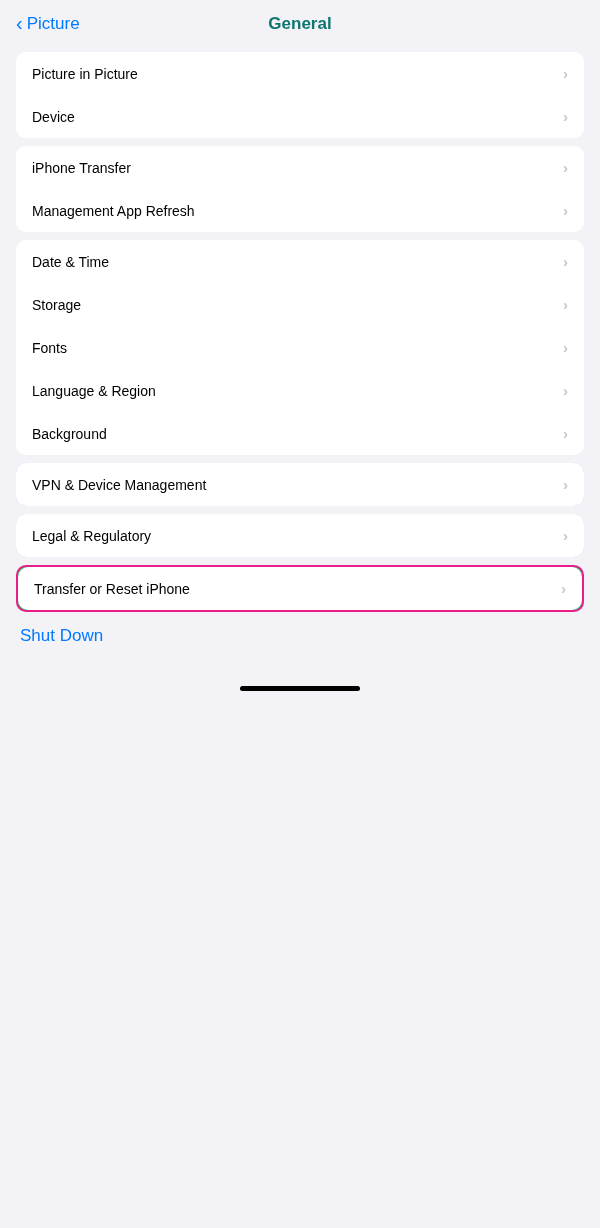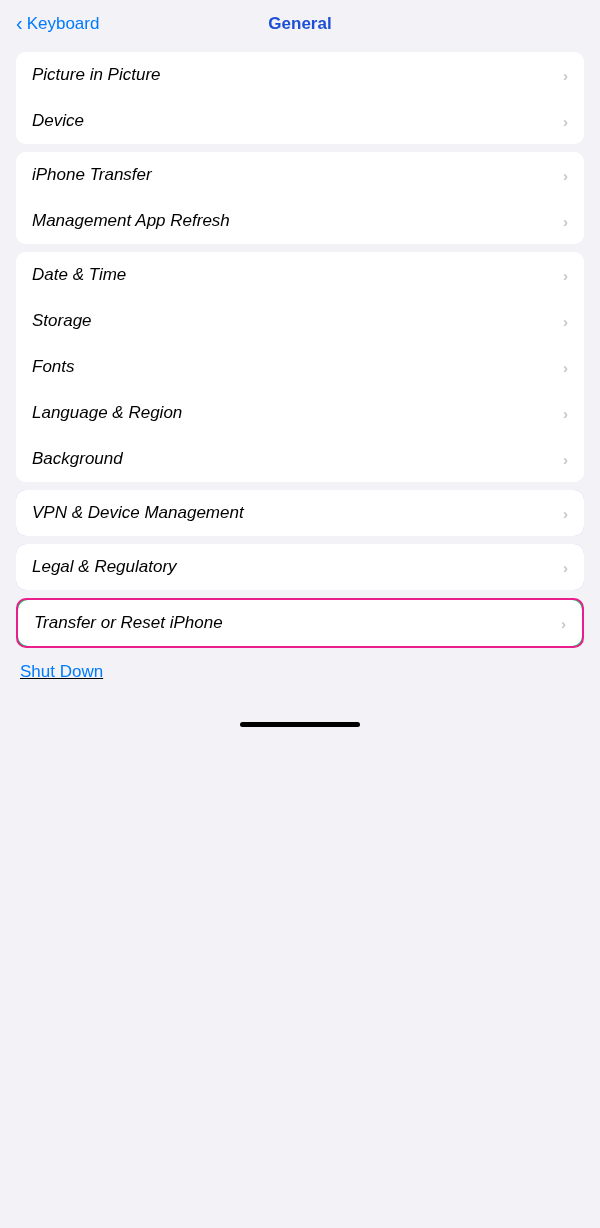--- a/index.html
+++ b/index.html
@@ -40,21 +40,21 @@
 
     .header-back-chevron {
       font-size: 20px;
       font-weight: 300;
       margin-top: -1px;
     }
 
     .header-title {
       font-size: 17px;
       font-weight: 600;
-      color: #1d4ed8;
+      color: #0f766e;
       text-align: right;
     }
 
     
     .section {
       margin: 8px 16px 0 16px;
       background-color: #fff;
       border-radius: 10px;
       overflow: hidden;
     }
@@ -73,23 +73,22 @@
       content: '';
       position: absolute;
       bottom: 0;
       left: 16px;
       right: 0;
       height: 0.5px;
       background-color: #c6c6c8;
     }
 
     .section-item-label {
-      font-size: 17px;
+      font-size: 14px;
       color: #000;
-      font-style: italic;
     }
 
     .chevron-right {
       color: #c7c7cc;
       font-size: 15px;
       font-weight: 600;
     }
 
     
     .standalone-section {
@@ -110,21 +109,20 @@
 
     .highlighted-item .section-item {
       border-radius: 10px;
     }
 
     
     .shut-down-section {
       margin: 0 16px 0 16px;
       background-color: transparent;
       padding: 14px 4px;
-      text-decoration: underline;
     }
 
     .shut-down-label {
       font-size: 17px;
       color: #007AFF;
       cursor: pointer;
     }
 
     
     .home-indicator {
@@ -141,21 +139,21 @@
       background-color: #000;
       border-radius: 3px;
     }
   </style>
 </head>
 <body>
 
 <div class="header">
   <div class="header-back">
     <span class="header-back-chevron">‹</span>
-    <span>Keyboard</span>
+    <span>Picture</span>
   </div>
   <span class="header-title">General</span>
 </div>
 
 <div class="section">
   <div class="section-item">
     <span class="section-item-label">Picture in Picture</span>
     <span class="chevron-right">›</span>
   </div>
   <div class="section-item">

